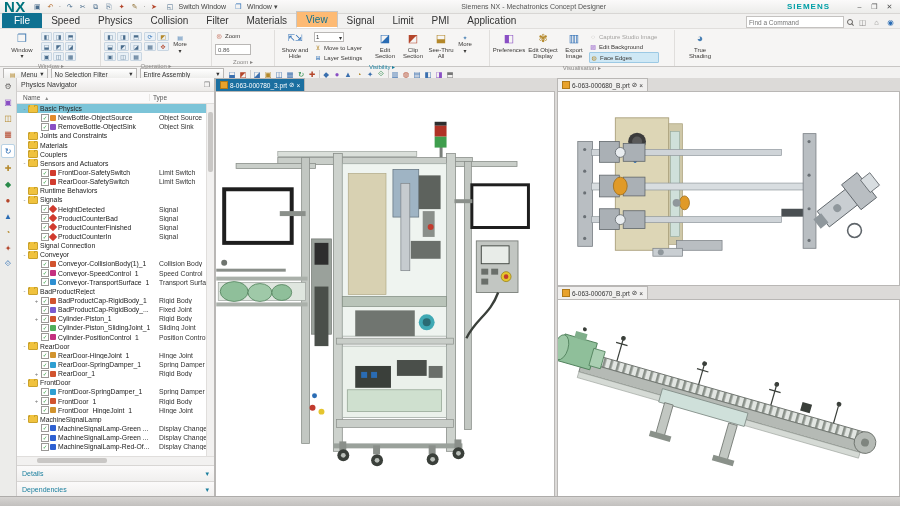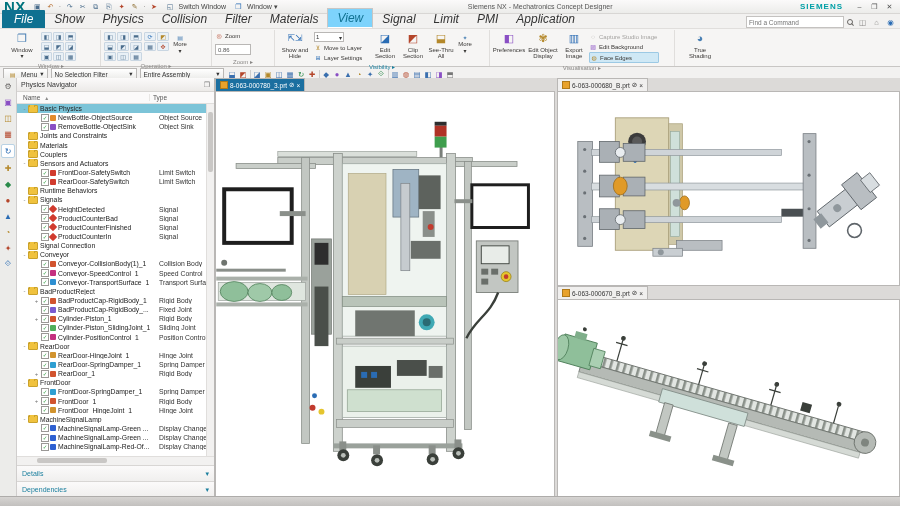--- a/index.html
+++ b/index.html
@@ -7,28 +7,28 @@
        background:#e8e6e4;color:#222;font-size:8px;position:relative;-webkit-font-smoothing:antialiased;}
   
   #titlebar{height:13px;background:linear-gradient(#fbfafa,#ececea);border-bottom:1px solid #d8d6d4;
             display:flex;align-items:center;padding:0 4px;font-size:7px;}
   .nx-logo{color:#00747e;font-weight:bold;font-size:15px;letter-spacing:.5px;margin-right:5px;}
   .qat-ic{width:11px;height:10px;margin:0 1px;display:inline-flex;align-items:center;justify-content:center;
           font-size:7px;color:#4a6c8c;border-radius:2px;}
   .qat-sep{color:#9a9896;margin:0 2px;}
   .qat-text{display:inline-flex;align-items:center;color:#444;margin:0 3px;gap:2px;}
   #title-center{flex:1;text-align:center;color:#555;font-size:7px;}
-  .brand{color:#009fa6;font-weight:bold;font-size:8px;letter-spacing:1px;margin-right:8px;}
+  .brand{color:#009fa6;font-weight:bold;font-size:8px;letter-spacing:1px;margin-right:21px;}
   .winbtn{width:13px;height:10px;display:inline-flex;align-items:center;justify-content:center;
           color:#555;font-size:7px;margin-left:2px;}
   
   #tabrow{height:14px;background:#f2f1f0;display:flex;align-items:flex-end;padding:0 2px;border-bottom:1px solid #e0dedc;}
-  .rtab{padding:2px 9px;font-size:12px;color:#333;cursor:default;font-style:italic;}
+  .rtab{padding:2px 9px;font-size:10px;color:#333;cursor:default;}
   .rtab.file{background:#0f7191;color:#fff;border-radius:1px 1px 0 0;padding:2px 12px;}
-  .rtab.active{background:#7dd3fc;border:1px solid #c8c6c4;border-bottom:1px solid #fff;color:#0f7191;}
+  .rtab.active{background:#fdba74;border:1px solid #c8c6c4;border-bottom:1px solid #fff;color:#0f7191;}
   #findbox{margin-left:auto;display:flex;align-items:center;gap:3px;padding-right:2px;}
   #find-input{width:92px;height:10px;border:1px solid #c4c2c0;background:#fff;font-size:6.5px;
               color:#9a9896;padding:0 2px;font-family:"Liberation Sans",sans-serif;}
   .mag{width:7px;height:7px;position:relative;display:inline-block;}
   .mag::before{content:"";position:absolute;width:4px;height:4px;border:1px solid #6a6866;border-radius:50%;left:0;top:0;}
   .mag::after{content:"";position:absolute;width:3px;height:1px;background:#6a6866;transform:rotate(45deg);left:4px;top:5px;}
   
   #ribbon{height:36px;background:#f6f5f4;border-bottom:1px solid #c8c6c4;display:flex;align-items:stretch;padding:1px 2px 0 2px;}
   .rgroup{display:flex;flex-direction:column;border-right:1px solid #e0dedc;padding:1px 3px 0 3px;position:relative;}
   .rgroup-label{font-size:6px;color:#8a8886;text-align:center;margin-top:auto;padding:1px 0;}
@@ -135,21 +135,21 @@
   <span id="title-center">Siemens NX - Mechatronics Concept Designer</span>
   <span class="brand">SIEMENS</span>
   <span class="winbtn">–</span>
   <span class="winbtn">❐</span>
   <span class="winbtn">✕</span>
 </div>
 
 <div id="tabrow">
   <span id="tabs-holder" style="display:flex;align-items:flex-end;">
       <span class="rtab file">File</span>
-      <span class="rtab">Show</span>
+      <span class="rtab">Speed</span>
       <span class="rtab">Physics</span>
       <span class="rtab">Collision</span>
       <span class="rtab">Filter</span>
       <span class="rtab">Materials</span>
       <span class="rtab active">View</span>
       <span class="rtab">Signal</span>
       <span class="rtab">Limit</span>
       <span class="rtab">PMI</span>
       <span class="rtab">Application</span>
     </span>

